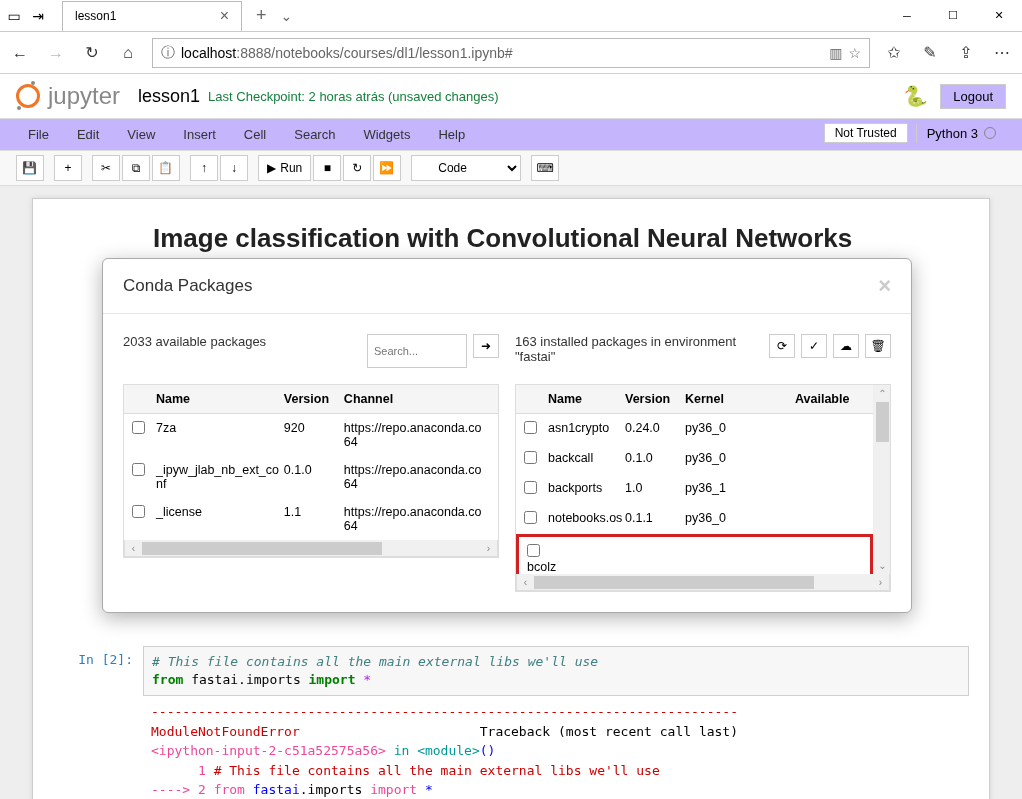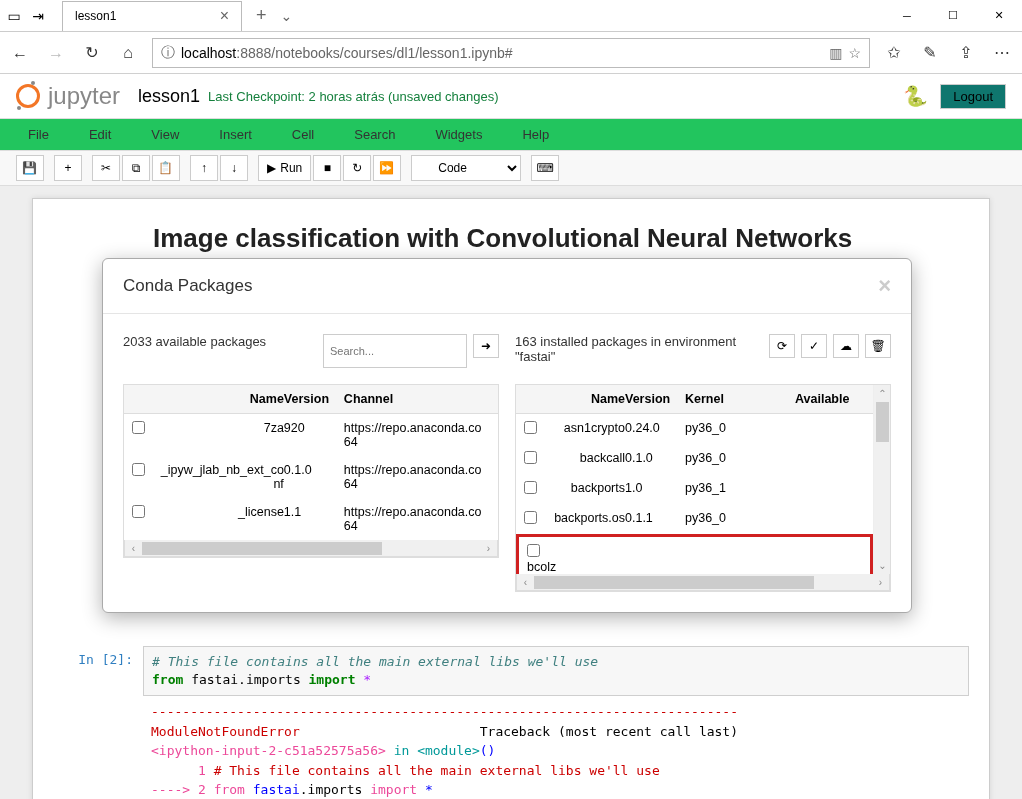--- a/index.html
+++ b/index.html
@@ -29,24 +29,24 @@
 .jlogo { display: flex; align-items: center; gap: 4px; }
 .jlogo-circle { width: 24px; height: 24px; border: 3px solid #F37626; border-radius: 50%; position: relative; }
 .jlogo-circle::before, .jlogo-circle::after { content:''; position:absolute; width:4px; height:4px; background:#888; border-radius:50%; }
 .jlogo-circle::before { top:-6px; right:2px; }
 .jlogo-circle::after { bottom:-5px; left:-2px; }
 .jlogo-text { font-size: 24px; color: #888; margin-left: 4px; }
 .nbname { font-size: 18px; color: #000; margin-left: 18px; }
 .checkpoint { font-size: 13px; color: #15803d; margin-left: 8px; }
 .jhdr-right { margin-left: auto; display: flex; align-items: center; gap: 12px; }
 .py-icon { font-size: 20px; }
-.logout-btn { border: 1px solid #ccc; padding: 4px 12px; background: #0f766e; font-size: 13px; }
-
-
-.menubar { display: flex; align-items: flex-start; padding: 4px 16px; border-bottom: 1px solid #ddd; gap: 16px; background: #22c55e; }
+.logout-btn { border: 1px solid #ccc; padding: 4px 12px; background: #c4b5fd; font-size: 13px; }
+
+
+.menubar { display: flex; align-items: flex-start; padding: 4px 16px; border-bottom: 1px solid #ddd; gap: 4px; background: #c4b5fd; }
 .menu-item { padding: 4px 12px; font-size: 13px; color: #333; }
 .menubar-right { margin-left: auto; display: flex; align-items: center; gap: 8px; }
 .trust-btn { border: 1px solid #ccc; padding: 2px 10px; font-size: 12px; background: #fff; }
 .kernel-ind { border-left: 1px solid #ccc; padding: 2px 10px; font-size: 13px; display: flex; align-items: center; gap: 6px; }
 .kernel-circle { width: 12px; height: 12px; border: 1px solid #888; border-radius: 50%; }
 
 
 .toolbar { display: flex; align-items: center; padding: 4px 16px; border-bottom: 1px solid #ddd; gap: 2px; background: #f8f8f8; }
 .tbtn { border: 1px solid #ccc; background: #fff; width: 28px; height: 26px; display: flex; align-items: center; justify-content: center; font-size: 12px; }
 .tbtn.wide { width: auto; padding: 0 8px; gap: 4px; }
@@ -71,28 +71,28 @@
 .err-cyan { color: #099; }
 .err-blue { color: #00f; }
 .modal { position: absolute; top: 258px; left: 102px; width: 810px; background: #fff; border: 1px solid #aaa; border-radius: 6px; box-shadow: 0 5px 20px rgba(0,0,0,0.3); }
 .modal-header { padding: 14px 20px; border-bottom: 1px solid #e5e5e5; display: flex; align-items: center; }
 .modal-title { font-size: 17px; color: #333; }
 .modal-close { margin-left: auto; font-size: 22px; color: #ccc; font-weight: bold; }
 .modal-body { padding: 20px; display: flex; gap: 16px; }
 .pkg-col { flex: 1; min-width: 0; }
 .pkg-header { display: flex; align-items: flex-start; gap: 6px; margin-bottom: 10px; min-height: 40px; }
 .pkg-title { font-size: 13px; color: #333; flex: 1; }
-.search-box { border: 1px solid #ccc; height: 24px; padding: 16px 6px; width: 144px; font-size: 11px; color: #999; }
+.search-box { border: 1px solid #ccc; height: 24px; padding: 16px 6px; width: 100px; font-size: 11px; color: #999; }
 .icon-btn { border: 1px solid #ccc; width: 26px; height: 24px; display: flex; align-items: center; justify-content: center; background: #fff; font-size: 12px; }
 .pkg-table { border: 1px solid #ddd; font-size: 12.5px; }
 .pkg-thead { display: flex; background: #f5f5f5; border-bottom: 1px solid #ddd; padding: 7px 8px; font-weight: bold; }
 .pkg-body { max-height: 160px; overflow-y: auto; position: relative; }
 .pkg-row { display: flex; padding: 7px 8px; align-items: flex-start; }
 .col-chk { width: 24px; }
-.col-name { flex: 1.4; word-break: break-all; text-align: right; }
+.col-name { flex: 1.4; word-break: break-all; }
 .col-ver { width: 60px; }
 .col-chan { flex: 1.6; word-break: break-all; }
 .col-build { width: 110px; }
 .col-avail { width: 70px; }
 .highlight-row { border: 3px solid #d02020; flex-direction: column; }
 .hscroll { height: 17px; background: #f0f0f0; border: 1px solid #ddd; border-top: none; display: flex; align-items: center; position: relative; }
 .hscroll-thumb { height: 13px; background: #ccc; position: absolute; }
 .hscroll-arrow { width: 17px; height: 17px; display: flex; align-items: center; justify-content: center; font-size: 10px; color: #888; }
 .vscroll { width: 17px; background: #f0f0f0; border-left: 1px solid #eee; display: flex; flex-direction: column; }
 .vscroll-thumb { width: 13px; background: #ccc; margin: 0 auto; }
@@ -154,20 +154,27 @@
 
 <div class="menubar">
   <span class="menu-item">File</span>
   <span class="menu-item">Edit</span>
   <span class="menu-item">View</span>
   <span class="menu-item">Insert</span>
   <span class="menu-item">Cell</span>
   <span class="menu-item">Search</span>
   <span class="menu-item">Widgets</span>
   <span class="menu-item">Help</span>
+  <div class="menubar-right">
+    <button class="trust-btn">Not Trusted</button>
+    <div class="kernel-ind">
+      <span>Python 3</span>
+      <span class="kernel-circle"></span>
+    </div>
+  </div>
 </div>
 
 <div class="toolbar">
   <button class="tbtn">💾</button>
   <div class="tsep"></div>
   <button class="tbtn">+</button>
   <div class="tsep"></div>
   <button class="tbtn">✂</button>
   <button class="tbtn">⧉</button>
   <button class="tbtn">📋</button>
@@ -291,21 +298,21 @@
                 </div>
                 <div class="pkg-row">
                   <span class="col-chk"><input type="checkbox" style=""></span>
     <span class="col-name">backports</span>
     <span class="col-ver">1.0</span>
     <span class="col-build">py36_1</span>
     <span class="col-avail"></span>
                 </div>
                 <div class="pkg-row">
                   <span class="col-chk"><input type="checkbox" style=""></span>
-    <span class="col-name">backports.os</span>
+    <span class="col-name">notebooks.os</span>
     <span class="col-ver">0.1.1</span>
     <span class="col-build">py36_0</span>
     <span class="col-avail"></span>
                 </div>
                 <div class="pkg-row highlight-row">
                   <span class="col-chk"><input type="checkbox" style=""></span>
     <span class="col-name">bcolz</span>
     <span class="col-ver">1.2.1</span>
     <span class="col-build">py36h830ac7b_0</span>
     <span class="col-avail"></span>

